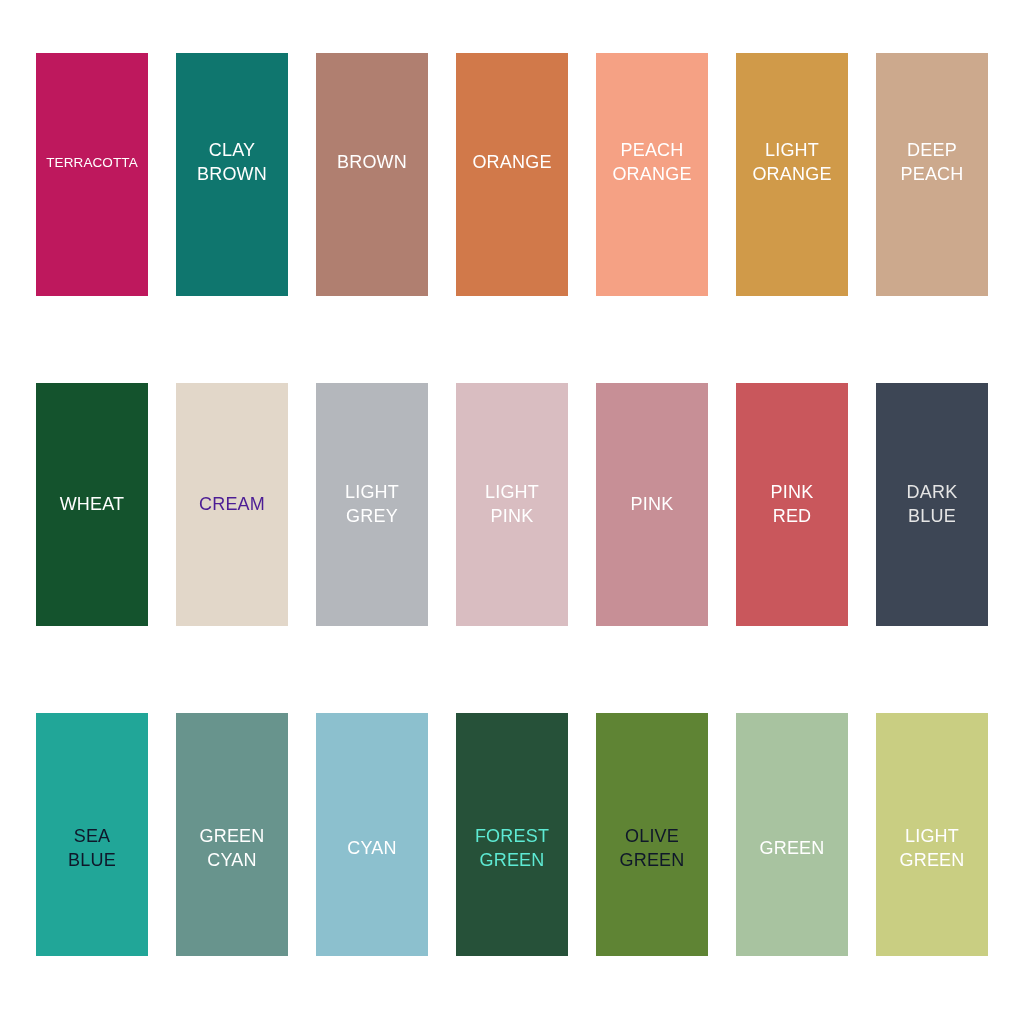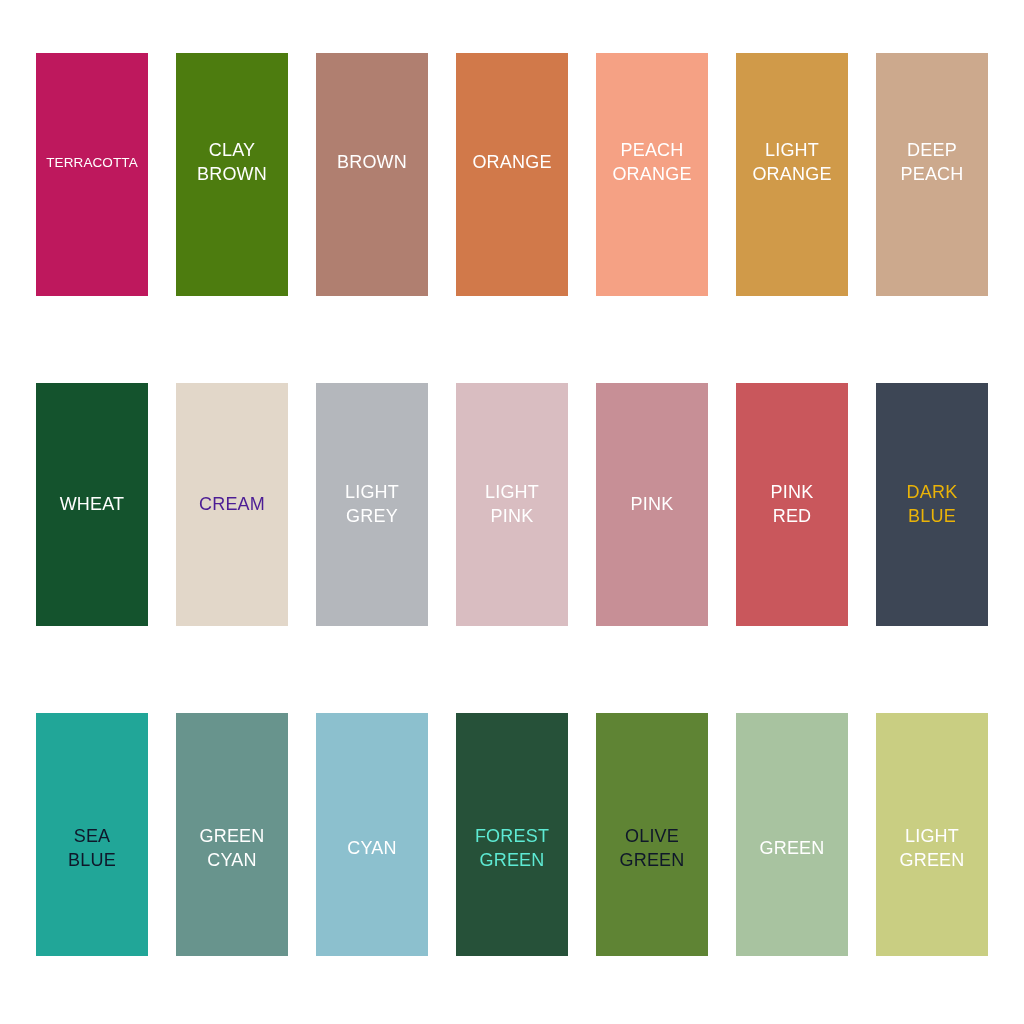--- a/index.html
+++ b/index.html
@@ -71,21 +71,21 @@
 </style>
 </head>
 <body>
 
 <div id="palette-page">
   <div class="palette-grid">
       <div class="palette-row row-1">
         <div class="swatch" style="background: #be185d;">
           <div class="swatch-label long" style="color: rgb(255, 255, 255);">TERRACOTTA</div>
         </div>
-        <div class="swatch" style="background: #4d7c0f;">
+        <div class="swatch" style="background: #0f766e;">
           <div class="swatch-label" style="color: rgb(255, 255, 255);"><span>CLAY</span><br><span>BROWN</span></div>
         </div>
         <div class="swatch" style="background: rgb(176, 127, 112);">
           <div class="swatch-label" style="color: rgb(255, 255, 255);">BROWN</div>
         </div>
         <div class="swatch" style="background: rgb(209, 121, 74);">
           <div class="swatch-label" style="color: rgb(255, 255, 255);">ORANGE</div>
         </div>
         <div class="swatch" style="background: rgb(245, 161, 132);">
           <div class="swatch-label" style="color: rgb(255, 255, 255);"><span>PEACH</span><br><span>ORANGE</span></div>
@@ -110,21 +110,21 @@
         <div class="swatch" style="background: rgb(217, 189, 193);">
           <div class="swatch-label" style="color: rgb(255, 255, 255);"><span>LIGHT</span><br><span>PINK</span></div>
         </div>
         <div class="swatch" style="background: rgb(199, 143, 150);">
           <div class="swatch-label" style="color: rgb(255, 255, 255);">PINK</div>
         </div>
         <div class="swatch" style="background: rgb(201, 87, 92);">
           <div class="swatch-label" style="color: rgb(255, 255, 255);"><span>PINK</span><br><span>RED</span></div>
         </div>
         <div class="swatch" style="background: rgb(61, 70, 85);">
-          <div class="swatch-label" style="color: #eab308;"><span>DARK</span><br><span>BLUE</span></div>
+          <div class="swatch-label" style="color: #e5e5e5;"><span>DARK</span><br><span>BLUE</span></div>
         </div>
       </div>
       <div class="palette-row row-3">
         <div class="swatch" style="background: rgb(33, 166, 152);">
           <div class="swatch-label" style="color: #0f172a;"><span>SEA</span><br><span>BLUE</span></div>
         </div>
         <div class="swatch" style="background: rgb(104, 148, 141);">
           <div class="swatch-label" style="color: rgb(255, 255, 255);"><span>GREEN</span><br><span>CYAN</span></div>
         </div>
         <div class="swatch" style="background: rgb(140, 192, 206);">

